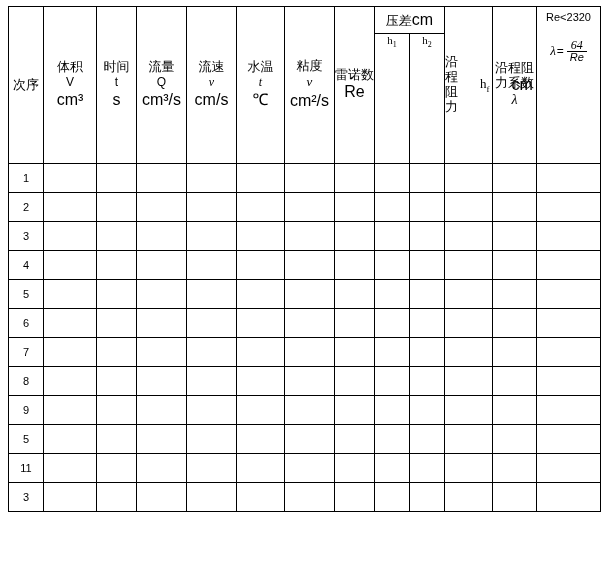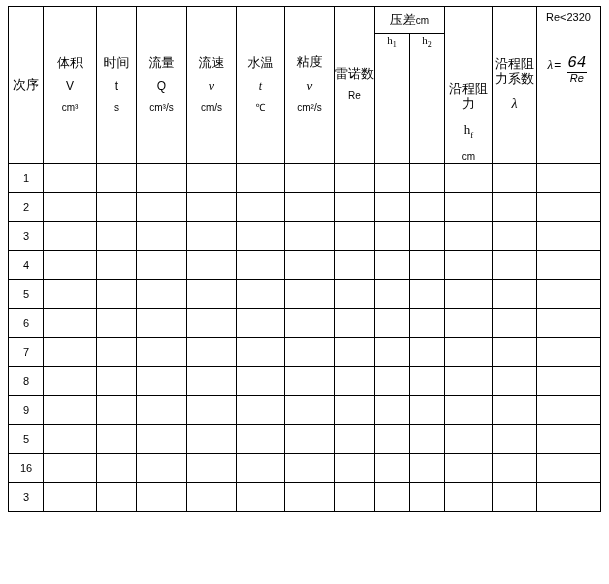--- a/index.html
+++ b/index.html
@@ -39,39 +39,39 @@
     height: 155px;
     padding: 4px 2px;
     line-height: 1.25;
   }
   .hstack {
     display: flex;
     flex-direction: column;
     align-items: center;
     justify-content: center;
     height: 100%;
-    gap: 8px;
+    gap: 0;
   }
   .cn {
     font-size: 13px;
     letter-spacing: 0px;
     line-height: 1.15;
   }
   .sym {
     font-size: 12px;
     font-family: "Liberation Serif", serif;
     font-style: italic;
   }
   .sym-up {
     font-size: 12px;
     font-family: "Liberation Sans", sans-serif;
     font-style: normal;
   }
   .unit {
-    font-size: 10px;
+    font-size: 16px;
   }
   
   .grp-top {
     height: 26px;
     font-size: 11px;
     padding: 2px;
   }
   .grp-top .cn { font-size: 13px; }
   .grp-sub {
     height: 129px;
@@ -102,25 +102,24 @@
   
   .frac {
     display: inline-flex;
     flex-direction: column;
     align-items: center;
     vertical-align: middle;
     line-height: 1.05;
     margin-left: 2px;
   }
   .frac .num {
-    font-size: 16px;
-    font-family: Liberation Mono, monospace;
+    font-size: 12px;
+    font-family: Liberation Serif, serif;
     font-style: italic;
     padding: 0 3px;
-    margin-top: 8px;
   }
   .frac .den {
     font-size: 11px;
     font-family: "Liberation Sans", sans-serif;
     border-top: 1px solid #000;
     padding: 0 3px;
   }
   .formula-line {
     display: flex;
     align-items: center;
@@ -135,25 +134,25 @@
     font-size: 12px;
     margin: 0 1px;
   }
   .recond {
     font-size: 11px;
     font-family: "Liberation Sans", sans-serif;
     margin-bottom: 14px;
   }
   .hf-wrap {
     display: flex;
-    flex-direction: column;
+    flex-direction: row;
     align-items: center;
-    justify-content: flex-end;
+    justify-content: space-between;
     height: 100%;
-    gap: 10px;
+    gap: 22px;
   }
   .hf-sym {
     font-family: "Liberation Serif", serif;
     font-size: 13px;
   }
   .hf-sym sub { font-size: 9px; vertical-align: sub; }
   .nu-sym {
     font-family: "Liberation Serif", serif;
     font-style: italic;
     font-size: 13px;
@@ -427,21 +426,21 @@
           <td></td>
           <td></td>
           <td></td>
           <td></td>
           <td></td>
           <td></td>
           <td></td>
           <td></td>
         </tr>
         <tr>
-          <td class="idx">16</td>
+          <td class="idx">11</td>
           <td></td>
           <td></td>
           <td></td>
           <td></td>
           <td></td>
           <td></td>
           <td></td>
           <td></td>
           <td></td>
           <td></td>

